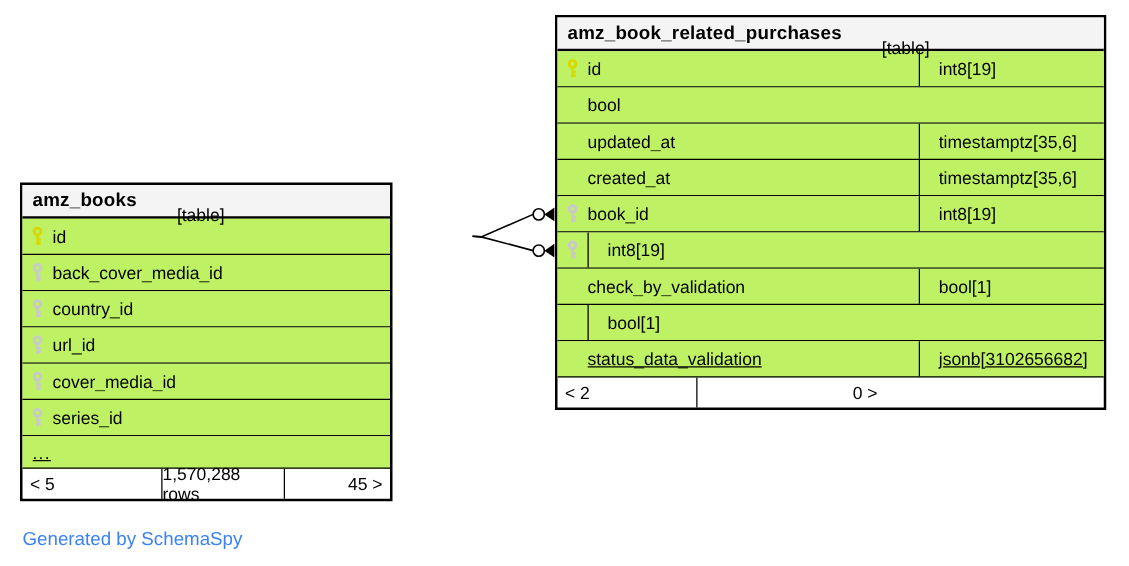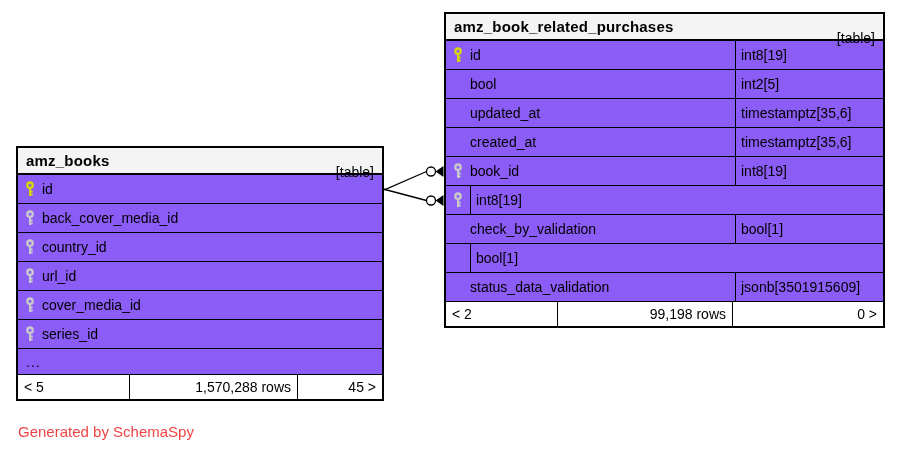--- a/index.html
+++ b/index.html
@@ -15,64 +15,64 @@
   
   #rel-overlay { position: absolute; left: 0; top: 0; width: 903px; height: 453px; pointer-events: none; }
 
   
   .table-box {
     position: absolute;
     background: #fff;
     border: 2px solid #000;
     box-sizing: border-box;
   }
-  .t-left  { left: 16px;  top: 146px; width: 368px; }
+  .t-left  { left: 16px;  top: 146px; width: 298px; }
   .t-right { left: 444px; top: 12px;  width: 441px; }
 
   .tbl-header {
     height: 25px;
     background: #f4f4f4;
     border-bottom: 2px solid #000;
     display: flex;
     align-items: center;
-    justify-content: space-between;
+    justify-content: flex-start;
     padding: 0 8px;
     box-sizing: content-box;
     gap: 32px;
   }
   .tbl-name  { font-weight: bold; font-size: 15px; letter-spacing: 0.2px; }
   .tbl-badge { font-size: 14px; font-weight: normal; margin-top: 22px; }
 
   .col-row {
     display: flex;
     align-items: center;
     height: 29px;
     border-bottom: 1px solid #000;
     box-sizing: border-box;
     font-size: 14px;
-    background: #8b5cf6;
-  }
-  .col-row:last-of-type { border-bottom: 1px solid #000; }
+    background: #bef264;
+  }
+  .col-row:last-of-type { border-bottom: 1px solid #000; text-decoration: underline; }
   .key-slot {
     width: 24px;
     display: inline-flex;
     justify-content: center;
     align-items: center;
     flex: 0 0 24px;
   }
   .col-name { flex: 1; white-space: nowrap; overflow: hidden; }
   .ellipsis-row { height: 26px; padding-left: 8px; letter-spacing: 1px; }
   .type-cell {
     flex: 0 0 148px;
     width: 148px;
     align-self: stretch;
     border-left: 1px solid #000;
     display: flex;
     align-items: center;
-    padding: 0 5px;
+    padding: 0 15px;
     box-sizing: border-box;
     white-space: nowrap;
     font-size: 14px;
   }
 
   .tbl-footer {
     display: flex;
     height: 24px;
     font-size: 14px;
     align-items: stretch;
@@ -83,21 +83,21 @@
   .ft-mid   { flex: 1; justify-content: flex-end; padding-right: 6px; border-right: 1px solid #000; }
   .ft-right { justify-content: flex-end; padding-right: 6px; }
   .t-left  .ft-right { flex: 0 0 84px; }
   .t-right .ft-right { flex: 0 0 150px; }
 
   .diagram-note {
     position: absolute;
     left: 18px;
     top: 423px;
     font-size: 15px;
-    color: #ef4444;
+    color: #3b82f6;
   }
 </style>
 </head>
 <body>
 
 <div id="canvas">
 
   <svg id="rel-overlay" viewBox="0 0 903 453" xmlns="http://www.w3.org/2000/svg">
     <g stroke="#000" stroke-width="1.3" fill="none">
       <polyline points="378,189 385,189.5 426.5,171.5"></polyline>
@@ -192,21 +192,20 @@
               <circle cx="6" cy="4.2" r="2.7" fill="none" stroke="#d8d800" stroke-width="2.3"></circle>
               <path d="M6 6.9 L6 15 M6 10.6 L8.7 10.6 M6 13.4 L8.7 13.4" stroke="#d8d800" stroke-width="2" fill="none"></path>
             </svg>
           </span>
           <span class="col-name">id</span>
           <span class="type-cell">int8[19]</span>
         </div>
         <div class="col-row">
           <span class="key-slot"></span>
           <span class="col-name">bool</span>
-          <span class="type-cell">int2[5]</span>
         </div>
         <div class="col-row">
           <span class="key-slot"></span>
           <span class="col-name">updated_at</span>
           <span class="type-cell">timestamptz[35,6]</span>
         </div>
         <div class="col-row">
           <span class="key-slot"></span>
           <span class="col-name">created_at</span>
           <span class="type-cell">timestamptz[35,6]</span>
@@ -235,25 +234,24 @@
           <span class="col-name">check_by_validation</span>
           <span class="type-cell">bool[1]</span>
         </div>
         <div class="col-row">
           <span class="key-slot"></span>
           <span class="type-cell">bool[1]</span>
         </div>
         <div class="col-row">
           <span class="key-slot"></span>
           <span class="col-name">status_data_validation</span>
-          <span class="type-cell">jsonb[3501915609]</span>
+          <span class="type-cell">jsonb[3102656682]</span>
         </div>
       </div>
     <div class="tbl-footer">
       <span class="ft-cell ft-left">&lt; 2</span>
-      <span class="ft-cell ft-mid">99,198 rows</span>
       <span class="ft-cell ft-right">0 &gt;</span>
     </div>
   </div>
 
   <div class="diagram-note">Generated by SchemaSpy</div>
 
 </div>
 
 </body></html>

